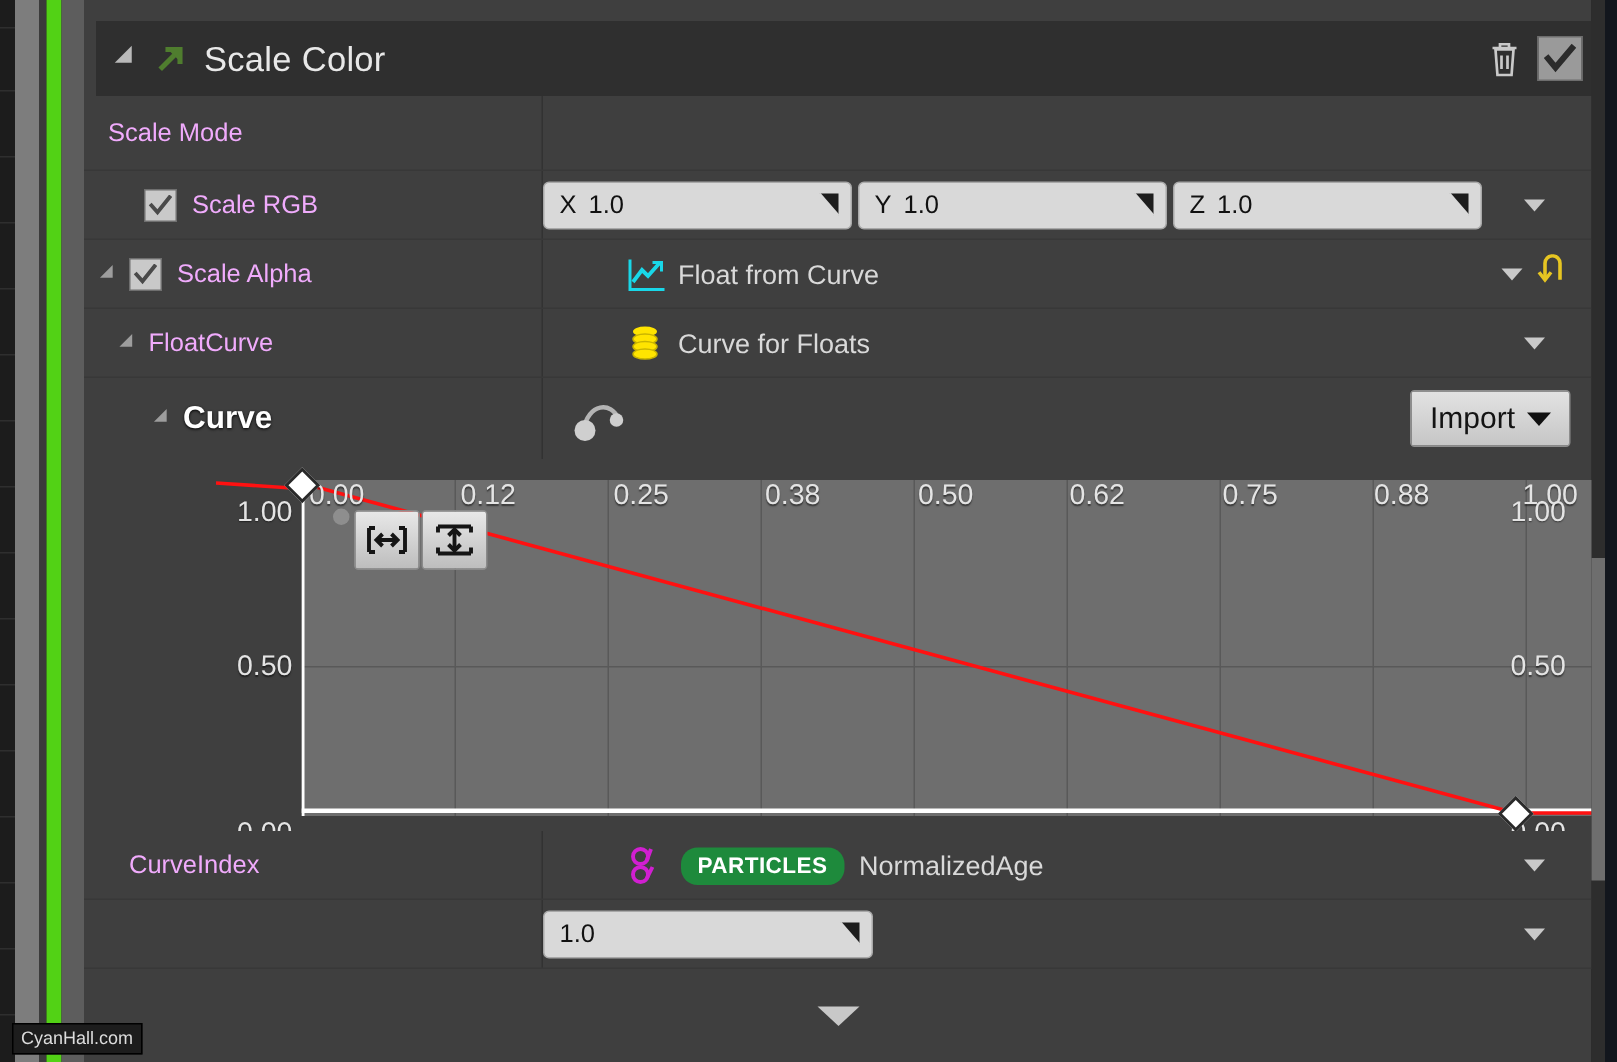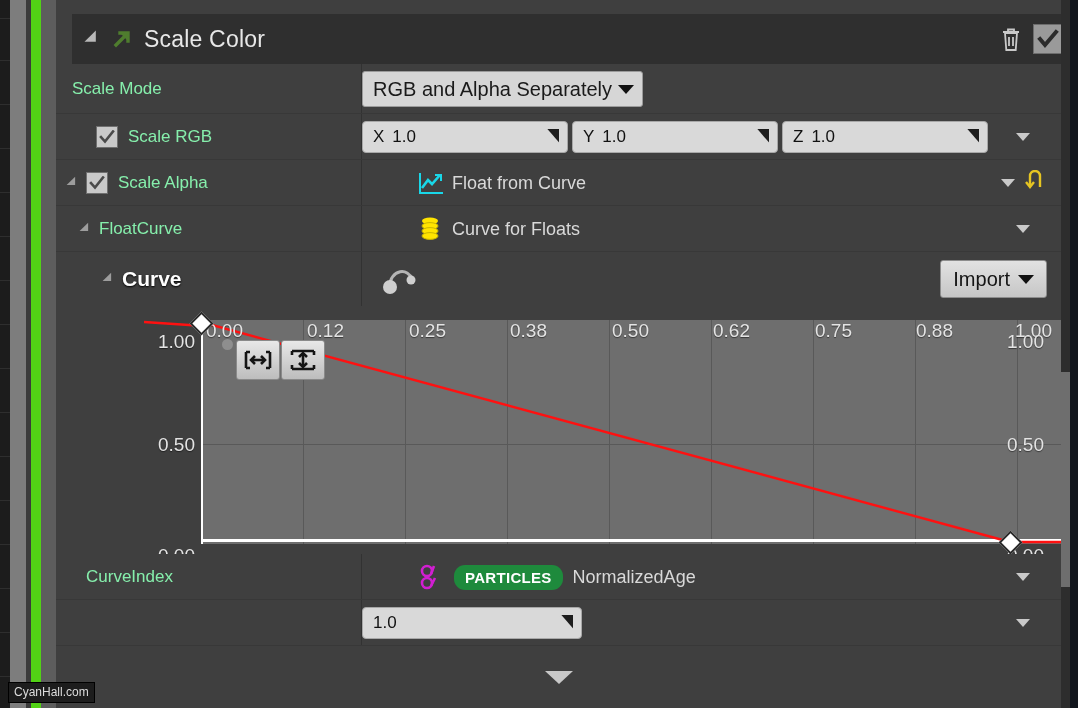--- a/index.html
+++ b/index.html
@@ -22,21 +22,21 @@
   .rail-ticks i { position:absolute; left:0; width:10px; height:1px; background:#2e2e2e; display:block; }
 
   
   .panel {
     position:absolute; left:56px; top:0; width:1005px; height:708px;
     background:#3f3f3f;
   }
 
   
   .cat-header {
-    position:absolute; left:16px; top:14px; width:1005px; height:50px;
+    position:absolute; left:8px; top:14px; width:1005px; height:50px;
     background:#2f2f2f; display:flex; align-items:center;justify-content:flex-end;
   }
   .tri {
     width:0;height:0;display:inline-block;
     border-left:8px solid #b9b9b9; border-top:8px solid transparent; border-bottom:8px solid transparent;
     transform: rotate(45deg);
   }
   .tri-sm {
     width:0;height:0;display:inline-block;
     border-left:6px solid #9d9d9d; border-top:6px solid transparent; border-bottom:6px solid transparent;
@@ -52,21 +52,21 @@
   .chkbtn {
     width:30px;height:30px;background:#9a9a9a;border:1px solid #6d6d6d;
     display:flex;align-items:center;justify-content:center;
   }
 
   
   .rows { position:absolute; left:0; top:64px; width:1005px; }
   .row { position:relative; height:46px; display:flex; align-items:center; background:#3f3f3f; }
   .row-sep { position:absolute; left:0; right:0; bottom:0; height:1px; background:#383838; }
   .lbl {
-    color:#86efac; font-size:17px; white-space:nowrap;
+    color:#f0abfc; font-size:17px; white-space:nowrap;
   }
   .left-col { width:305px; display:flex; align-items:center; height:100%; padding-left:16px; }
   .vdiv { position:absolute; left:305px; top:0; bottom:0; width:1px; background:#323232; }
   .right-col { position:absolute; left:306px; right:0; top:0; bottom:0; display:flex; align-items:center; padding-left:0px; }
 
   .cb {
     width:22px;height:22px;background:#c9c9c9;border:1px solid #6f6f6f;
     display:flex;align-items:center;justify-content:center; margin-right:10px;
   }
   .cb svg { display:block; }
@@ -211,26 +211,20 @@
       </div>
     </div>
 
     <div class="rows">
 
       <div class="row" style="height:50px;">
         <div class="left-col">
           <span class="lbl">Scale Mode</span>
         </div>
         <div class="vdiv"></div>
-        <div class="right-col">
-          <div class="combo" style="margin-left:0px;height:36px;">
-            <span>RGB and Alpha Separately</span>
-            <span class="caret-dn"></span>
-          </div>
-        </div>
         <div class="row-sep"></div>
       </div>
 
       <div class="row" style="height:46px;">
         <div class="left-col" style="padding-left:40px;">
           <span class="cb">
             <svg width="16" height="14" viewBox="0 0 16 14">
                 <path d="M2 7 L6 11.5 L14 1.5" stroke="#4a4a4a" stroke-width="2.6" fill="none" stroke-linecap="square"></path>
               </svg>
           </span>

